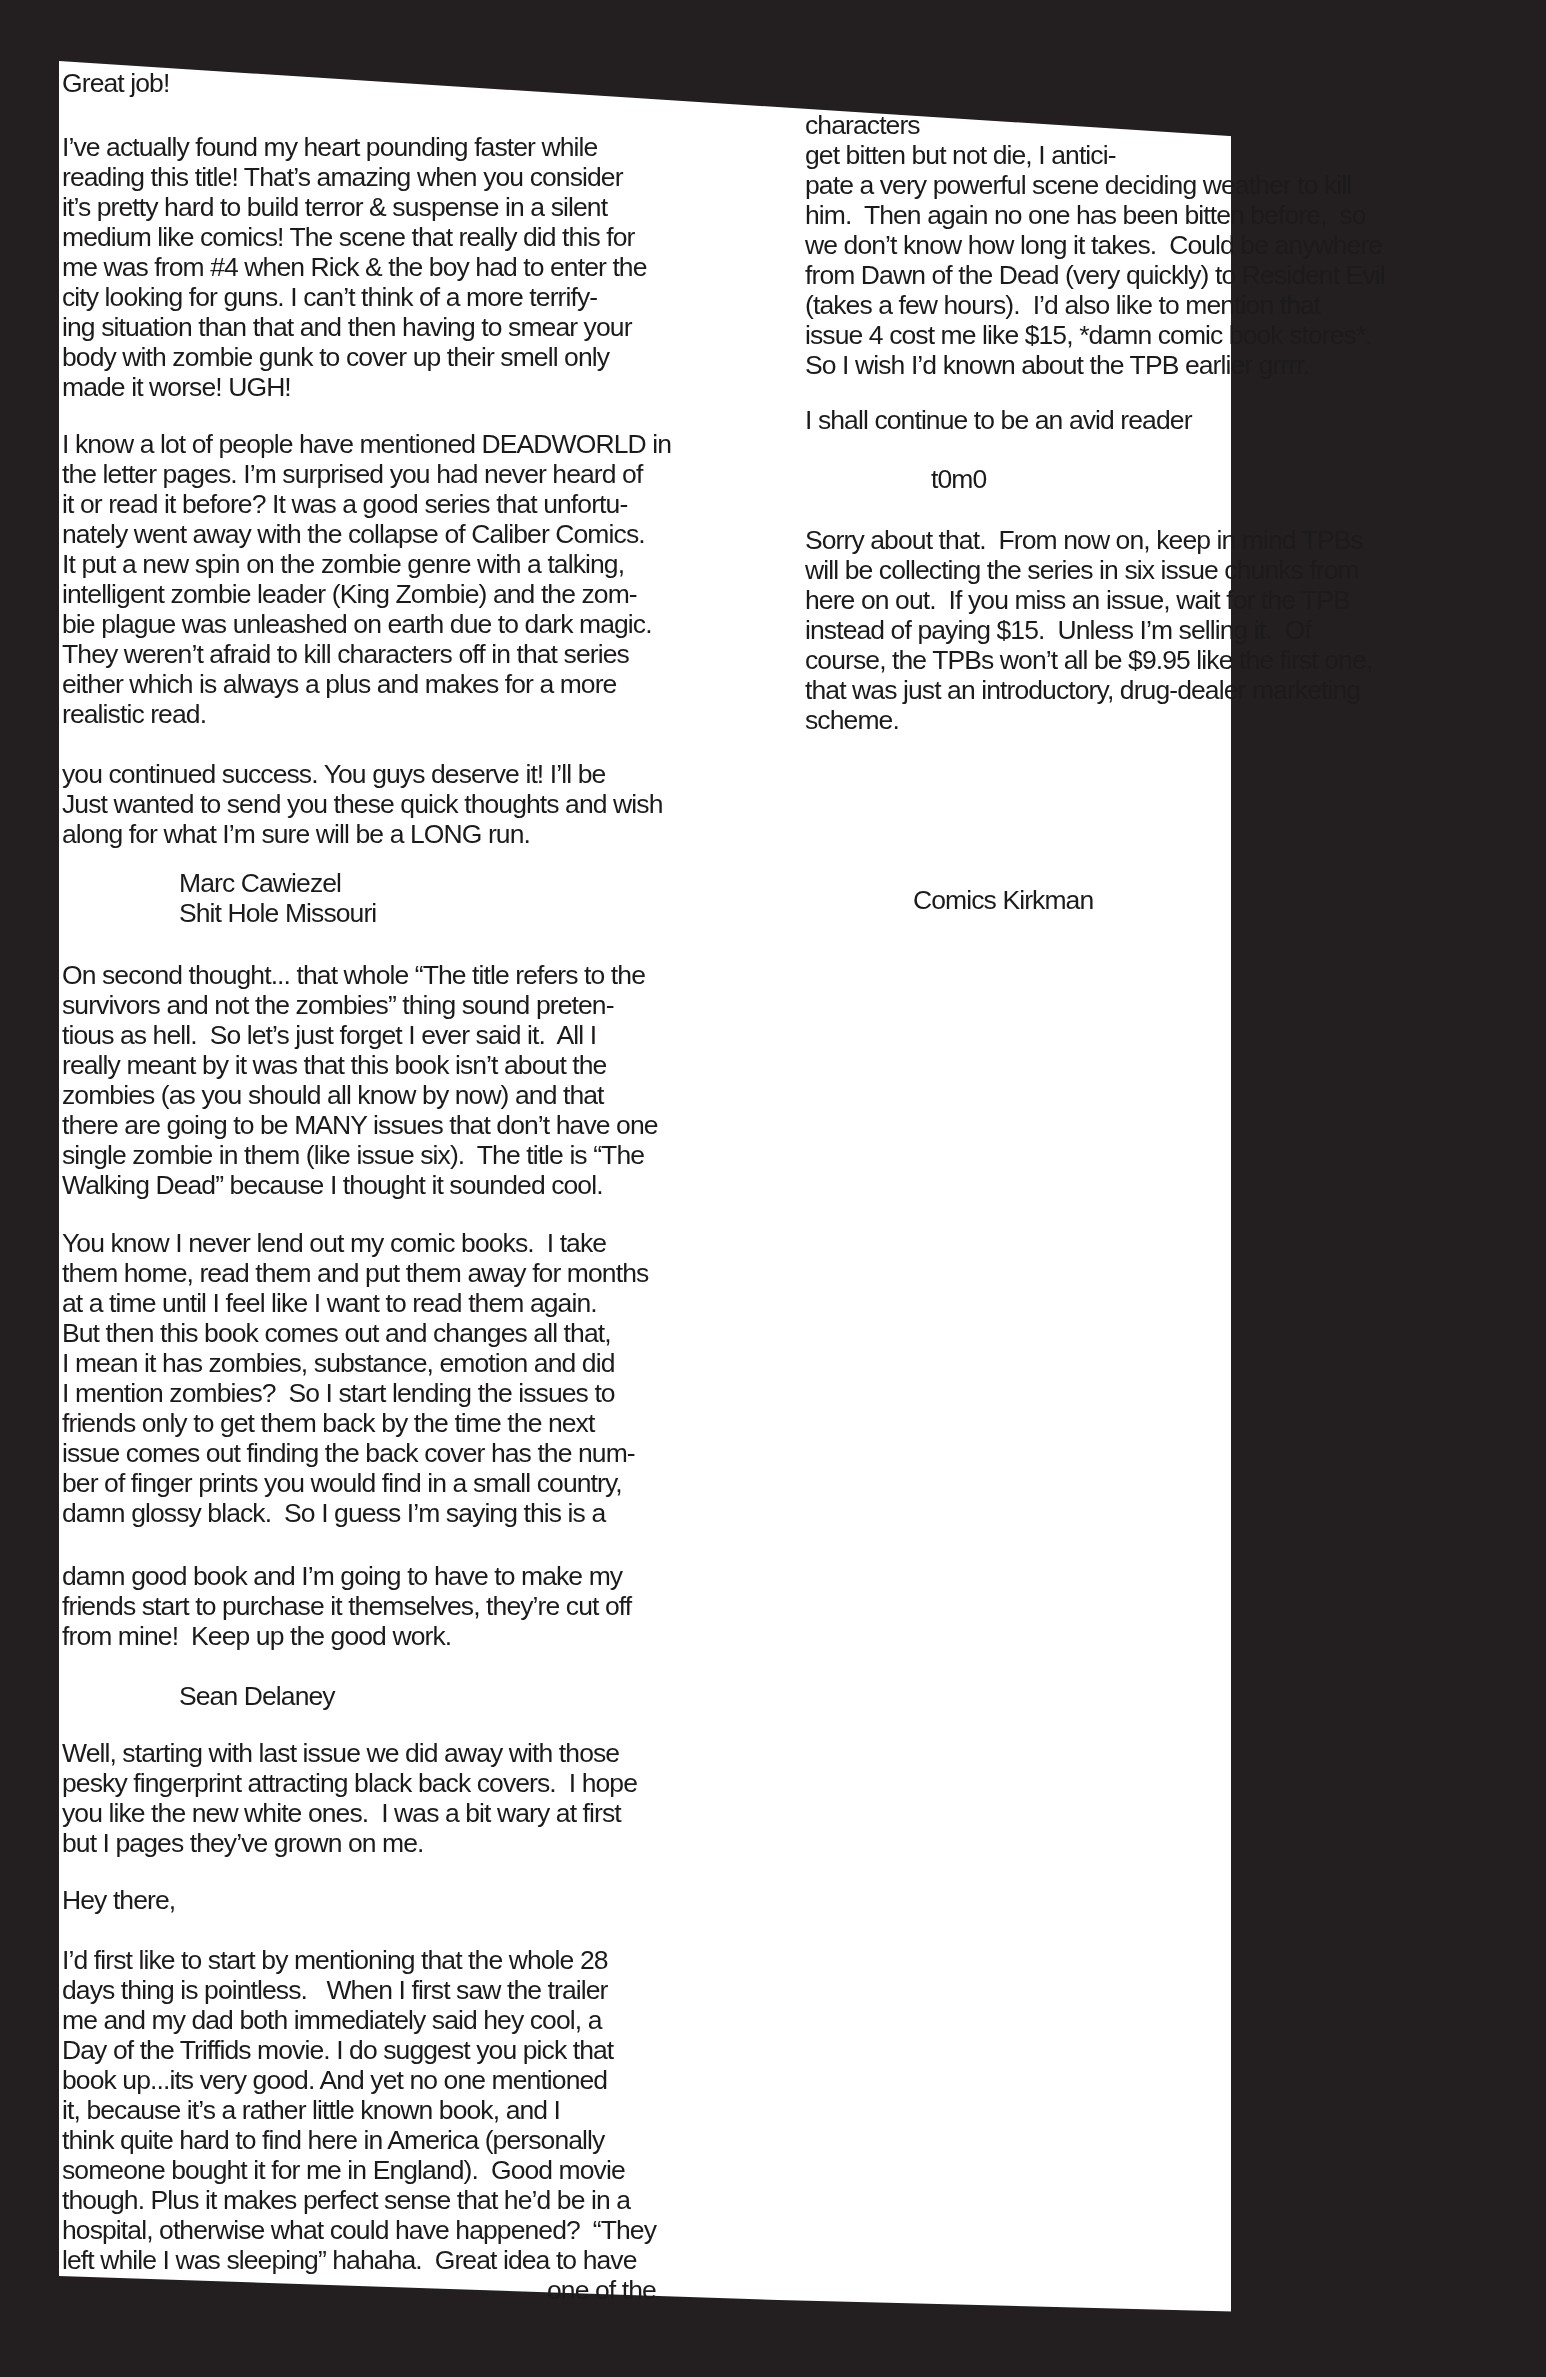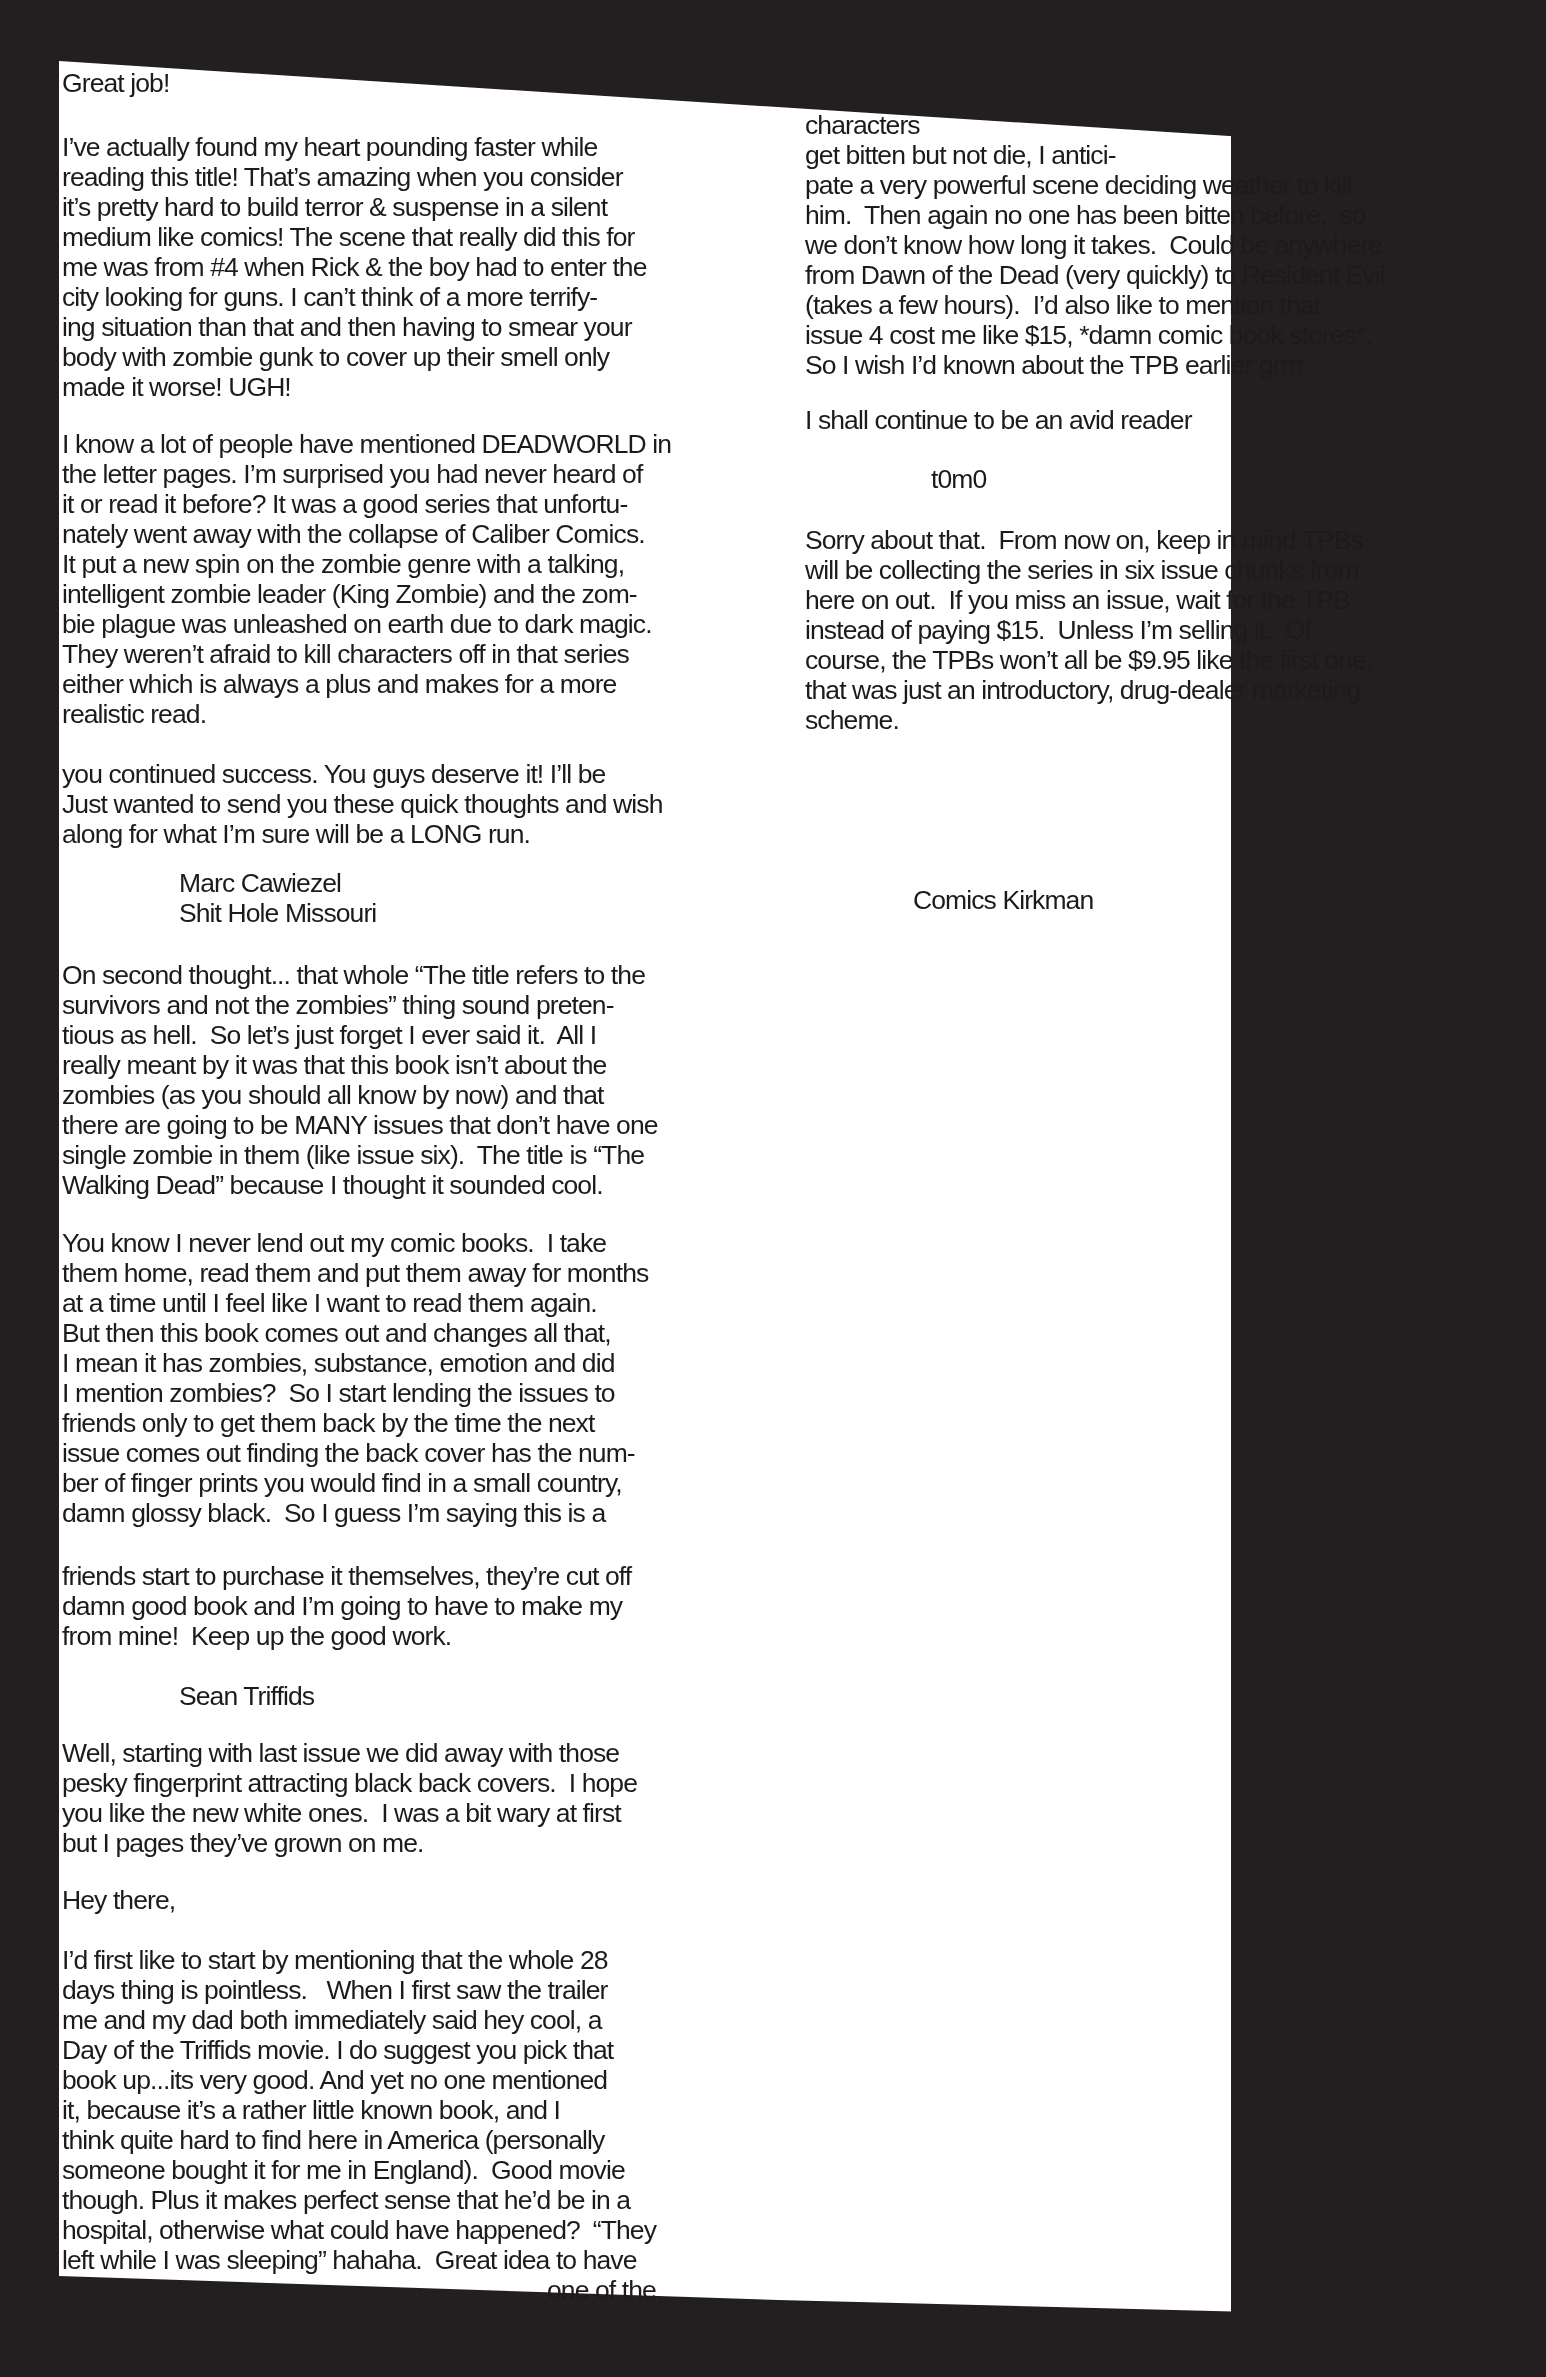--- a/index.html
+++ b/index.html
@@ -37,22 +37,22 @@
 <div id="screen">
   <div class="paper"></div>
 
   <div class="block" style="left:62px;top:68px">Great job!</div>
   <div class="block" style="left:62px;top:132px"><div class="line">I’ve actually found my heart pounding faster while</div><div class="line">reading this title! That’s amazing when you consider</div><div class="line">it’s pretty hard to build terror &amp; suspense in a silent</div><div class="line">medium like comics! The scene that really did this for</div><div class="line">me was from #4 when Rick &amp; the boy had to enter the</div><div class="line">city looking for guns. I can’t think of a more terrify-</div><div class="line">ing situation than that and then having to smear your</div><div class="line">body with zombie gunk to cover up their smell only</div><div class="line">made it worse! UGH!</div></div>
   <div class="block" style="left:62px;top:429px"><div class="line">I know a lot of people have mentioned DEADWORLD in</div><div class="line">the letter pages. I’m surprised you had never heard of</div><div class="line">it or read it before? It was a good series that unfortu-</div><div class="line">nately went away with the collapse of Caliber Comics.</div><div class="line">It put a new spin on the zombie genre with a talking,</div><div class="line">intelligent zombie leader (King Zombie) and the zom-</div><div class="line">bie plague was unleashed on earth due to dark magic.</div><div class="line">They weren’t afraid to kill characters off in that series</div><div class="line">either which is always a plus and makes for a more</div><div class="line">realistic read.</div></div>
   <div class="block" style="left:62px;top:759px"><div class="line">you continued success. You guys deserve it! I’ll be</div><div class="line">Just wanted to send you these quick thoughts and wish</div><div class="line">along for what I’m sure will be a LONG run.</div></div>
   <div class="block" style="left:179px;top:868px"><div class="line">Marc Cawiezel</div><div class="line">Shit Hole Missouri</div></div>
   <div class="block" style="left:62px;top:960px"><div class="line">On second thought... that whole “The title refers to the</div><div class="line">survivors and not the zombies” thing sound preten-</div><div class="line">tious as hell.  So let’s just forget I ever said it.  All I</div><div class="line">really meant by it was that this book isn’t about the</div><div class="line">zombies (as you should all know by now) and that</div><div class="line">there are going to be MANY issues that don’t have one</div><div class="line">single zombie in them (like issue six).  The title is “The</div><div class="line">Walking Dead” because I thought it sounded cool.</div></div>
   <div class="block" style="left:62px;top:1228px"><div class="line">You know I never lend out my comic books.  I take</div><div class="line">them home, read them and put them away for months</div><div class="line">at a time until I feel like I want to read them again.</div><div class="line">But then this book comes out and changes all that,</div><div class="line">I mean it has zombies, substance, emotion and did</div><div class="line">I mention zombies?  So I start lending the issues to</div><div class="line">friends only to get them back by the time the next</div><div class="line">issue comes out finding the back cover has the num-</div><div class="line">ber of finger prints you would find in a small country,</div><div class="line">damn glossy black.  So I guess I’m saying this is a</div></div>
-  <div class="block" style="left:62px;top:1561px"><div class="line">friends start to purchase it themselves, they’re cut off</div><div class="line">damn good book and I’m going to have to make my</div><div class="line">from mine!  Keep up the good work.</div></div>
-  <div class="block" style="left:179px;top:1681px"><div class="line">Sean Triffids</div></div>
+  <div class="block" style="left:62px;top:1561px"><div class="line">damn good book and I’m going to have to make my</div><div class="line">friends start to purchase it themselves, they’re cut off</div><div class="line">from mine!  Keep up the good work.</div></div>
+  <div class="block" style="left:179px;top:1681px"><div class="line">Sean Delaney</div></div>
   <div class="block" style="left:62px;top:1738px"><div class="line">Well, starting with last issue we did away with those</div><div class="line">pesky fingerprint attracting black back covers.  I hope</div><div class="line">you like the new white ones.  I was a bit wary at first</div><div class="line">but I pages they’ve grown on me.</div></div>
   <div class="block" style="left:62px;top:1885px">Hey there,</div>
   <div class="block" style="left:62px;top:1945px"><div class="line">I’d first like to start by mentioning that the whole 28</div><div class="line">days thing is pointless.   When I first saw the trailer</div><div class="line">me and my dad both immediately said hey cool, a</div><div class="line">Day of the Triffids movie. I do suggest you pick that</div><div class="line">book up...its very good. And yet no one mentioned</div><div class="line">it, because it’s a rather little known book, and I</div><div class="line">think quite hard to find here in America (personally</div><div class="line">someone bought it for me in England).  Good movie</div><div class="line">though. Plus it makes perfect sense that he’d be in a</div><div class="line">hospital, otherwise what could have happened?  “They</div><div class="line">left while I was sleeping” hahaha.  Great idea to have</div></div>
   <div class="block" style="left:547px;top:2275px">one of the</div>
 
   <div class="block" style="left:805px;top:110px"><div class="line">characters</div><div class="line">get bitten but not die, I antici-</div><div class="line">pate a very powerful scene deciding weather to kill</div><div class="line">him.  Then again no one has been bitten before,  so</div><div class="line">we don’t know how long it takes.  Could be anywhere</div><div class="line">from Dawn of the Dead (very quickly) to Resident Evil</div><div class="line">(takes a few hours).  I’d also like to mention that</div><div class="line">issue 4 cost me like $15, *damn comic book stores*.</div><div class="line">So I wish I’d known about the TPB earlier grrrr.</div></div>
   <div class="block" style="left:805px;top:405px">I shall continue to be an avid reader</div>
   <div class="block" style="left:931px;top:464px"><div class="line">t0m0</div></div>
   <div class="block" style="left:805px;top:525px"><div class="line">Sorry about that.  From now on, keep in mind TPBs</div><div class="line">will be collecting the series in six issue chunks from</div><div class="line">here on out.  If you miss an issue, wait for the TPB</div><div class="line">instead of paying $15.  Unless I’m selling it.  Of</div><div class="line">course, the TPBs won’t all be $9.95 like the first one,</div><div class="line">that was just an introductory, drug-dealer marketing</div><div class="line">scheme.</div></div>
   <div class="block" style="left:913px;top:885px"><div class="line">Comics Kirkman</div></div>

